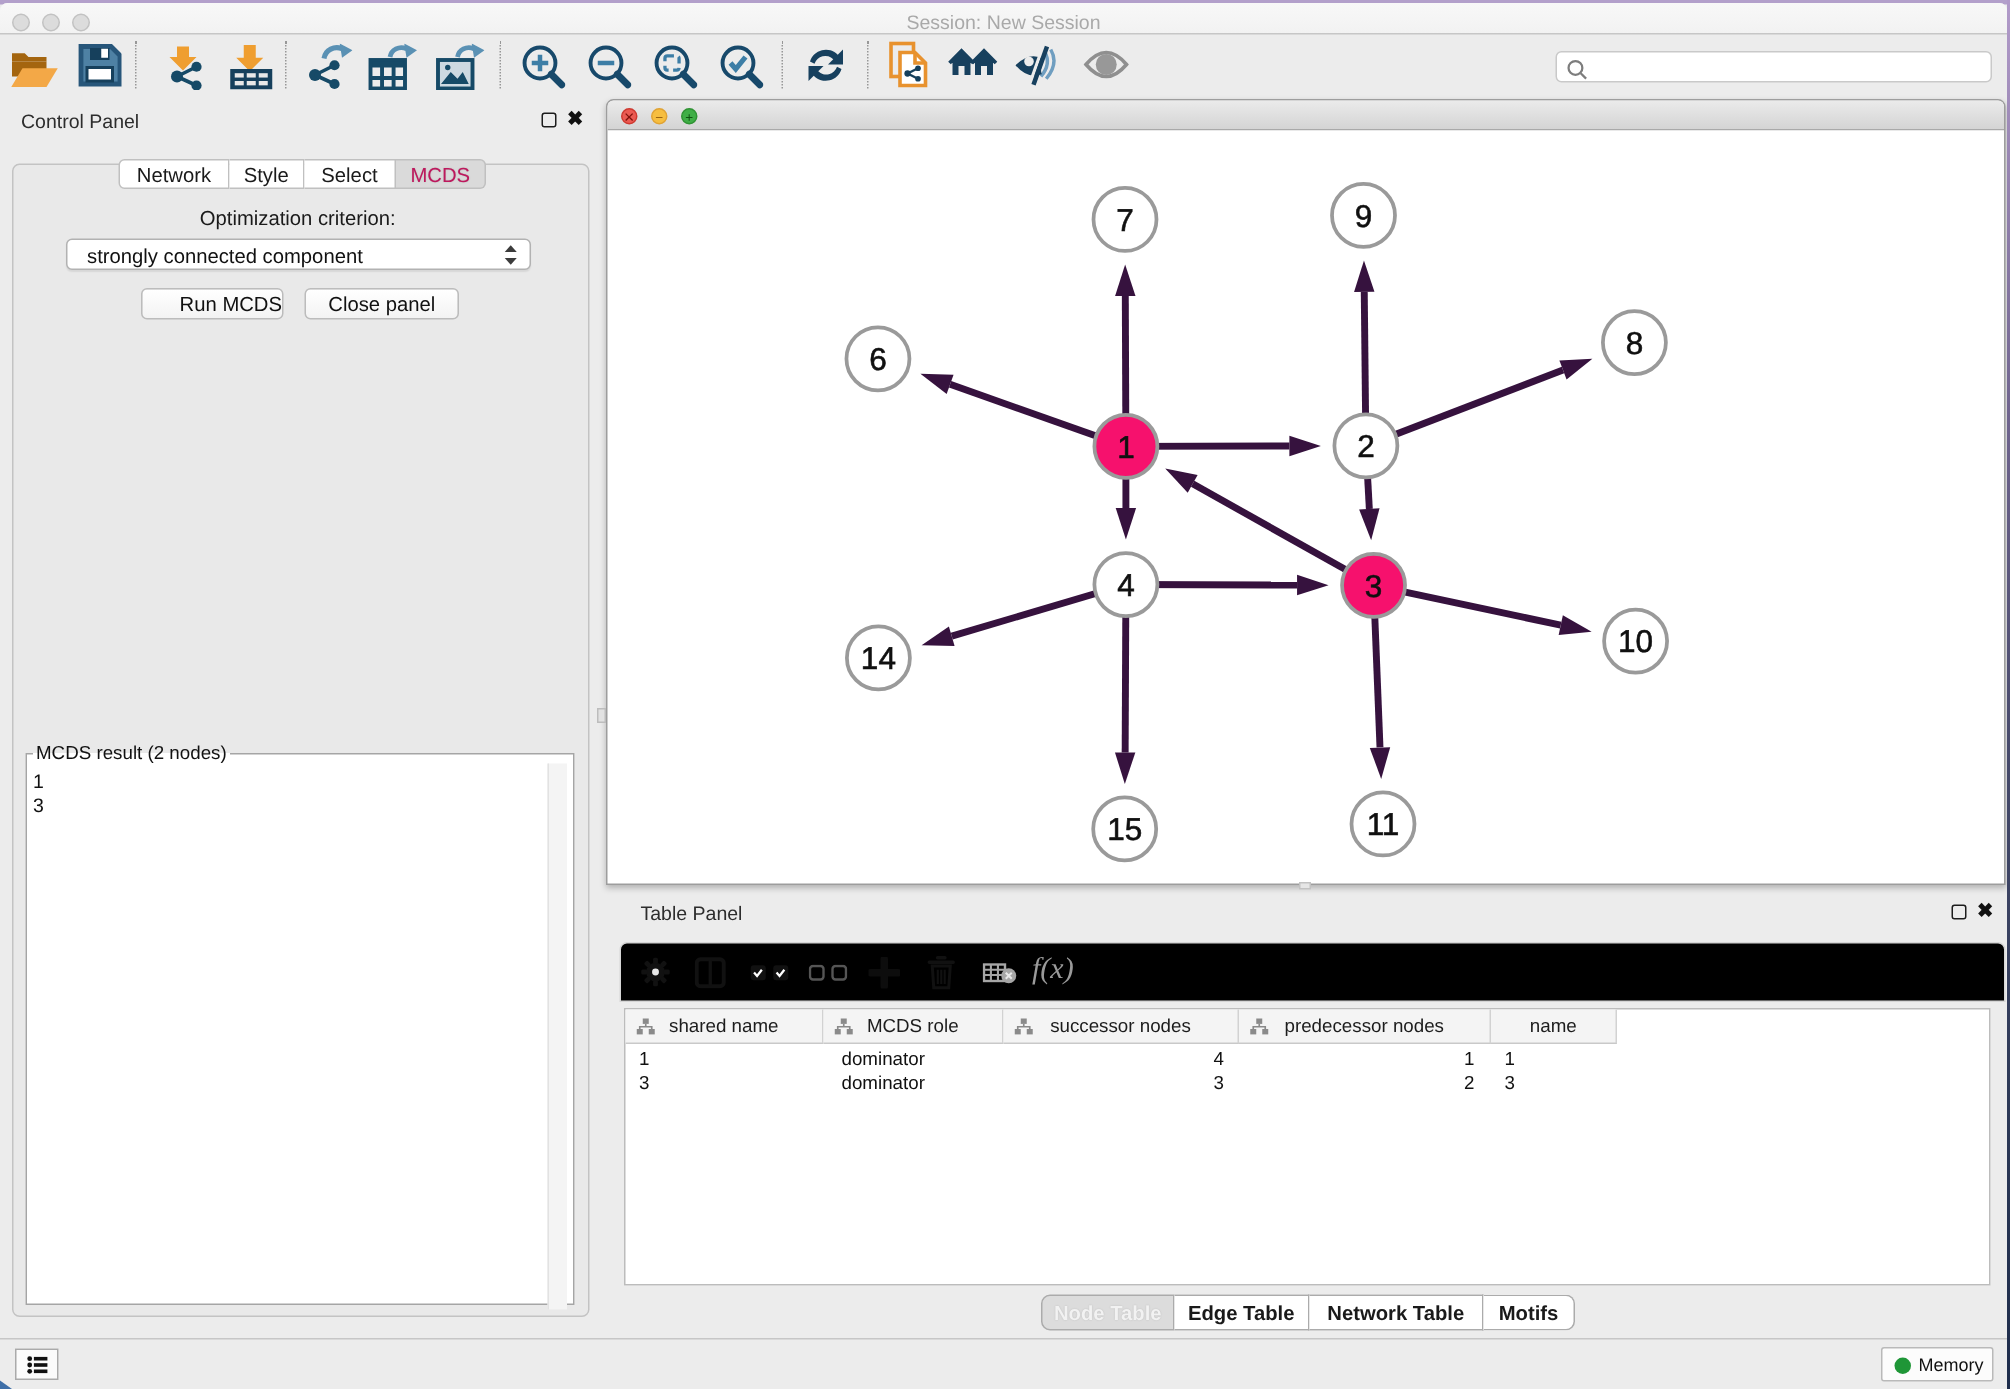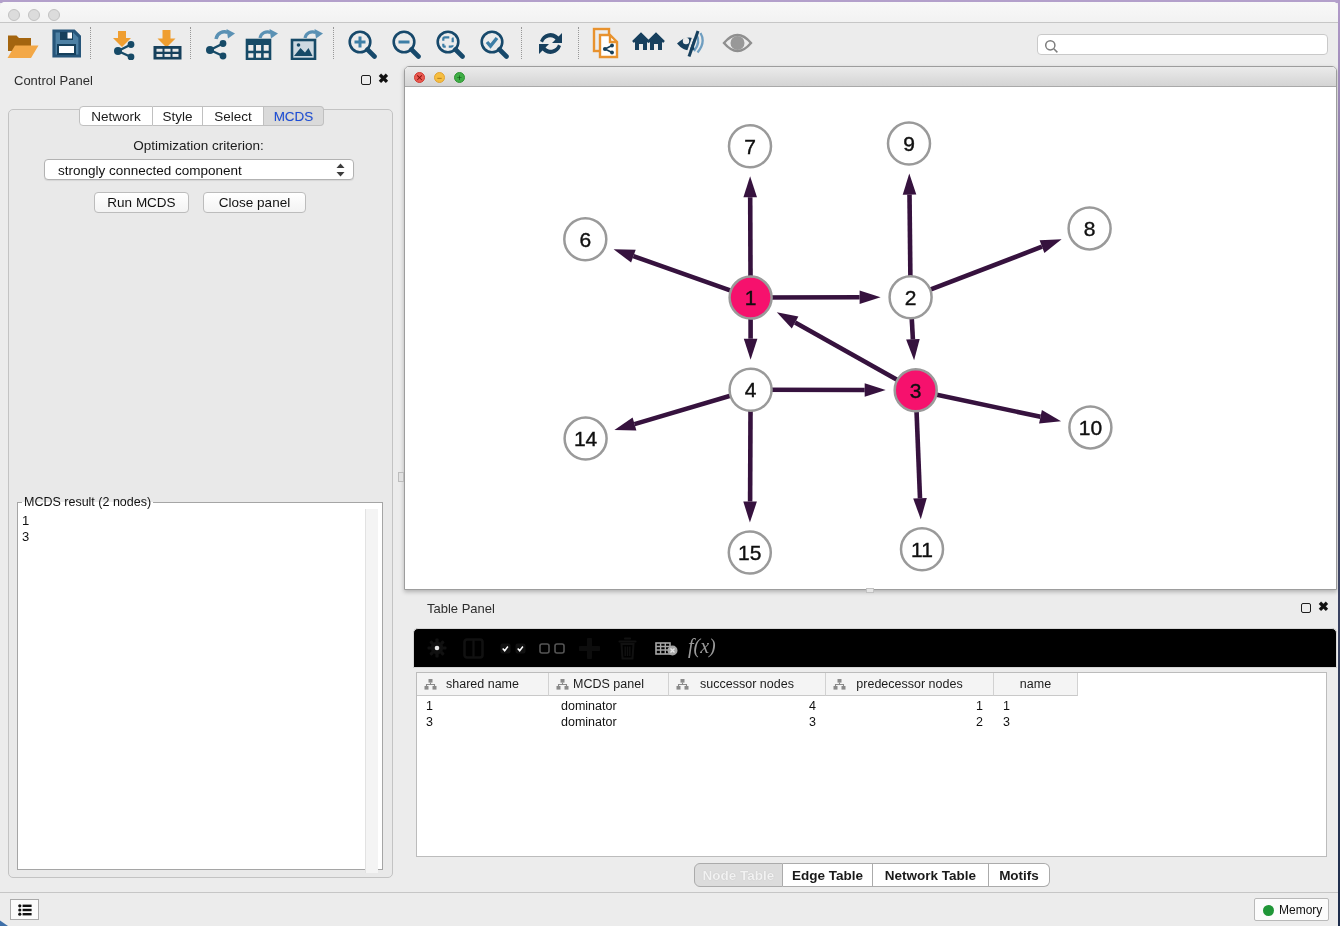--- a/index.html
+++ b/index.html
@@ -23,21 +23,21 @@
 
 #cp{left:0;top:62px;width:397px;height:828px;}
 .paneltitle{font-size:13px;color:#2d2d2d;}
 .floatbtn{position:absolute;width:10px;height:10px;border:1.5px solid #1c1c1c;border-radius:2px;}
 .closex{position:absolute;font-size:13px;font-weight:bold;color:#111;}
 #cp-tabpane{left:8px;top:45px;width:385px;height:769px;background:#e9e9e9;border:1px solid #c3c3c3;border-radius:5px;}
 .tabrow{position:absolute;display:flex;margin-top:11px;}
 .tab{height:20px;line-height:19px;font-size:13.5px;text-align:center;background:#fff;border:1px solid #c0c0c0;border-left:none;color:#1a1a1a;}
 .tab.first{border-left:1px solid #c0c0c0;border-radius:4px 0 0 4px;}
 .tab.last{border-radius:0 4px 4px 0;}
-.tab.seldis{background:#dadada;color:#1d4ed8;text-shadow:0 0 1px #b5b5b5;}
+.tab.seldis{background:#dadada;color:#be185d;text-shadow:0 0 1px #b5b5b5;}
 .btn{position:absolute;height:21px;background:linear-gradient(#ffffff,#f3f3f3);border:1px solid #bcbcbc;border-radius:4px;font-size:13.5px;color:#111;text-align:center;}
 
 #frame{left:404px;top:64px;width:933px;height:524px;border:1px solid #9d9d9d;border-radius:5px 5px 0 0;background:#fff;box-shadow:0 2px 4px rgba(0,0,0,0.25);}
 #frame-tb{left:0;top:0;width:931px;height:20px;background:linear-gradient(#ebebeb,#d4d4d4);border-bottom:1px solid #a9a9a9;border-radius:4px 4px 0 0;}
 .fl{position:absolute;top:4.5px;width:11px;height:11px;border-radius:50%;font-size:9px;line-height:11px;text-align:center;}
 
 #tp{left:404px;top:594px;width:934px;height:296px;}
 #tp-toolbar{left:9px;top:32px;width:924px;height:40px;background:#000000;border:1px solid #d6d6d6;border-radius:5px 5px 0 0;}
 #tbl{left:12px;top:76px;width:911px;height:185px;background:#fff;border:1px solid #bcbcbc;font-size:12.5px;}
 .th{position:absolute;top:0;height:23px;background:#f4f4f4;border-right:1px solid #d2d2d2;border-bottom:1px solid #c9c9c9;color:#1c1c1c;text-align:center;line-height:22px;}
@@ -47,20 +47,21 @@
 #statusbar{left:0;top:890px;width:1338px;height:32px;border-top:1px solid #c6c6c6;background:#ececec;padding-left:20px;}
 </style>
 </head>
 <body>
 <div class="abs" id="desktop-top"></div>
 <div class="abs" id="win">
   <div class="abs" id="titlebar">
     <div class="tl" style="left:8px;"></div>
     <div class="tl" style="left:28px;"></div>
     <div class="tl" style="left:48px;"></div>
+    <div class="abs" id="title-text">Session: New Session</div>
   </div>
   <div class="abs" id="toolbar">
 
     <svg class="tbi" style="left:6px;" width="33" height="30" viewBox="0 0 33 30">
       <path d="M2 12 v-5.5 h8.5 l2.5 2.5 h12 v3 z" fill="#a4650f"></path>
       <path d="M2 12 h23 v10 h-23 z" fill="#a4650f"></path>
       <path d="M1.5 29 L9 16.5 h23.5 L25 29 z" fill="#f3a847"></path>
     </svg>
 
     <svg class="tbi" style="left:52px;" width="29" height="29" viewBox="0 0 29 29">
@@ -200,21 +201,21 @@
       <div class="tab last seldis" style="width:60px;">MCDS</div>
     </div>
     <div class="abs" style="left:0;top:74px;width:397px;text-align:center;font-size:13.5px;color:#1a1a1a;">Optimization criterion:</div>
     <div class="abs" style="left:44px;top:95px;width:310px;height:21px;background:#fff;border:1px solid #b2b2b2;border-radius:4px;box-shadow:0 1px 1px rgba(0,0,0,0.08);">
       <div class="abs" style="left:13px;top:2.5px;font-size:13.5px;color:#111;">strongly connected component</div>
       <svg style="position:absolute;right:7px;top:3px;" width="11" height="14" viewBox="0 0 11 14">
         <path d="M5.5 0.5 L9.5 5 H1.5 z" fill="#3c3c3c"></path>
         <path d="M5.5 13.5 L9.5 9 H1.5 z" fill="#3c3c3c"></path>
       </svg>
     </div>
-    <div class="btn" style="left:94px;top:128px;width:95px;line-height:20px;">Run MCDS</div>
+    <div class="btn" style="left:94px;top:128px;width:95px;line-height:20px;text-align:right;">Run MCDS</div>
     <div class="btn" style="left:203px;top:128px;width:103px;line-height:20px;">Close panel</div>
 
     <fieldset style="position:absolute;left:17px;top:431px;width:366px;height:375px;border:1px solid #a5a5a5;background:#fff;border-radius:0;">
       <legend style="font-size:12.5px;color:#111;margin-left:4px;padding:0 2px;">MCDS result (2 nodes)</legend>
       <div class="abs" style="left:4px;top:4px;font-size:13px;color:#111;line-height:16px;">1<br>3</div>
       <div class="abs" style="right:4px;top:0;width:13px;height:364px;background:#f4f4f4;border-left:1px solid #e2e2e2;"></div>
     </fieldset>
   </div>
   <div class="abs" id="frame">
     <div class="abs" id="frame-tb">
@@ -340,21 +341,21 @@
         <rect x="1" y="1" width="14" height="11" fill="none" stroke="#a6a6a6" stroke-width="1.6"></rect>
         <path d="M1 4.5 h14 M1 8 h14 M5.6 1 v11 M10.3 1 v11" stroke="#a6a6a6" stroke-width="1.4"></path>
         <circle cx="17.5" cy="8.5" r="5" fill="#a6a6a6"></circle>
         <path d="M15.5 6.5 l4 4 M19.5 6.5 l-4 4" stroke="#e8e8e8" stroke-width="1.4"></path>
       </svg>
 
       <div class="abs" style="left:274px;top:6px;font-family:'Liberation Serif',serif;font-style:italic;font-size:20px;color:#9a9a9a;">f(x)</div>
     </div>
     <div class="abs" id="tbl">
       <div class="th" style="left:0;width:132px;">shared name</div>
-      <div class="th" style="left:132px;width:120px;">MCDS panel</div>
+      <div class="th" style="left:132px;width:120px;">MCDS role</div>
       <div class="th" style="left:252px;width:157px;">successor nodes</div>
       <div class="th" style="left:409px;width:168px;">predecessor nodes</div>
       <div class="th" style="left:577px;width:84px;">name</div>
       <svg class="abs" style="left:7px;top:5px;" width="13" height="13" viewBox="0 0 13 13">
           <g fill="#8a8a8a">
             <rect x="4.5" y="1" width="4" height="3.6"></rect>
             <rect x="0.5" y="8" width="4" height="3.6"></rect>
             <rect x="8.5" y="8" width="4" height="3.6"></rect>
             <path d="M6.5 4.6 v2 M2.5 8 v-1.5 h8 V8" fill="none" stroke="#8a8a8a" stroke-width="1.1"></path>
           </g>

